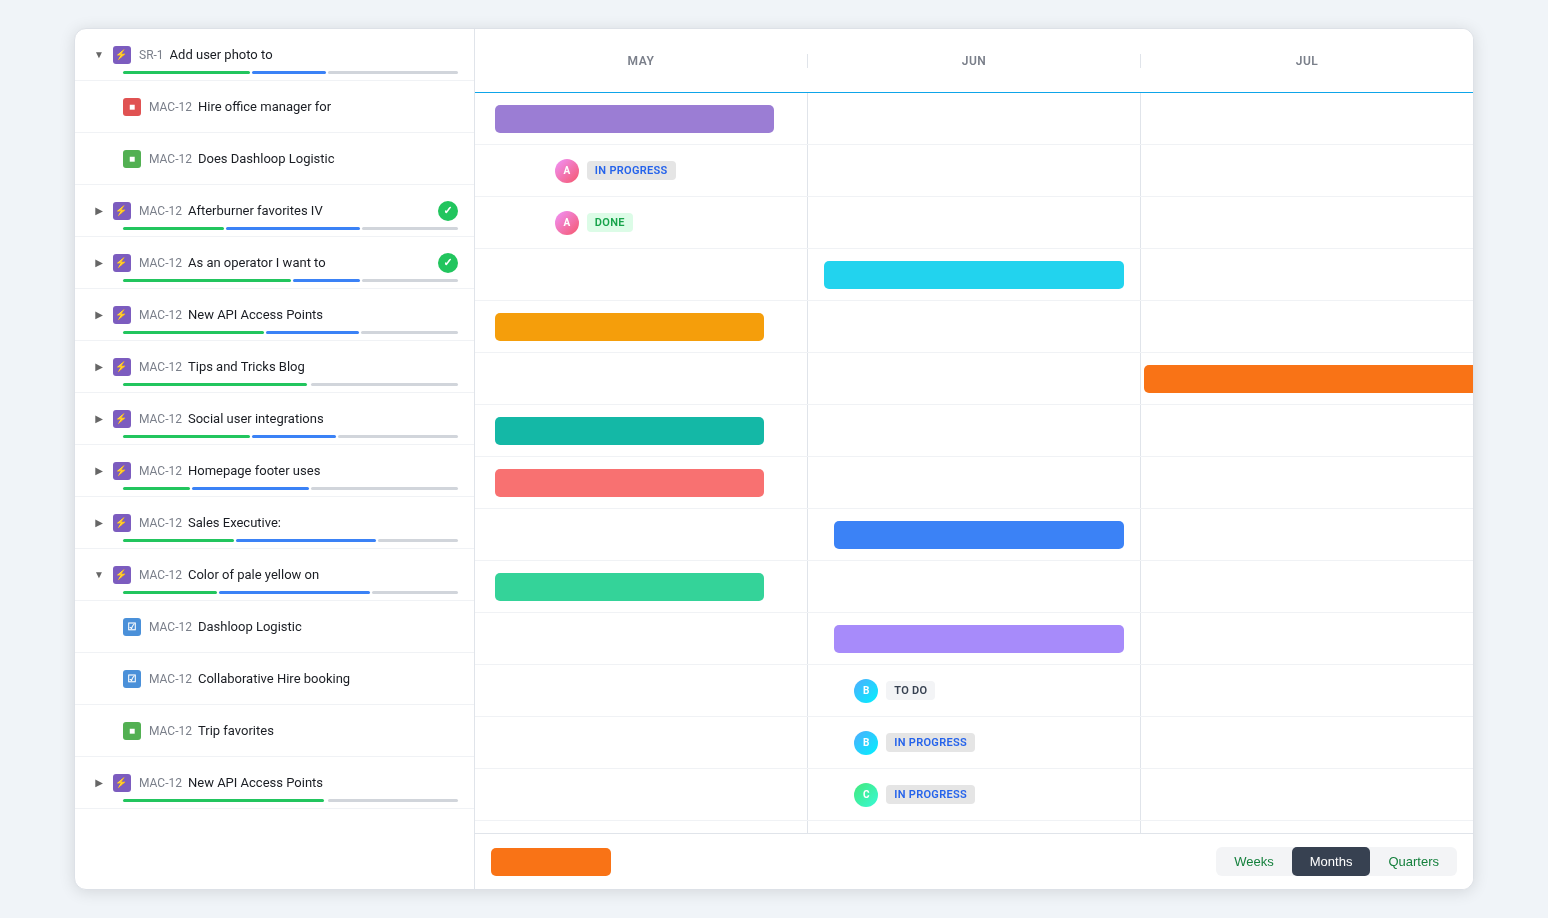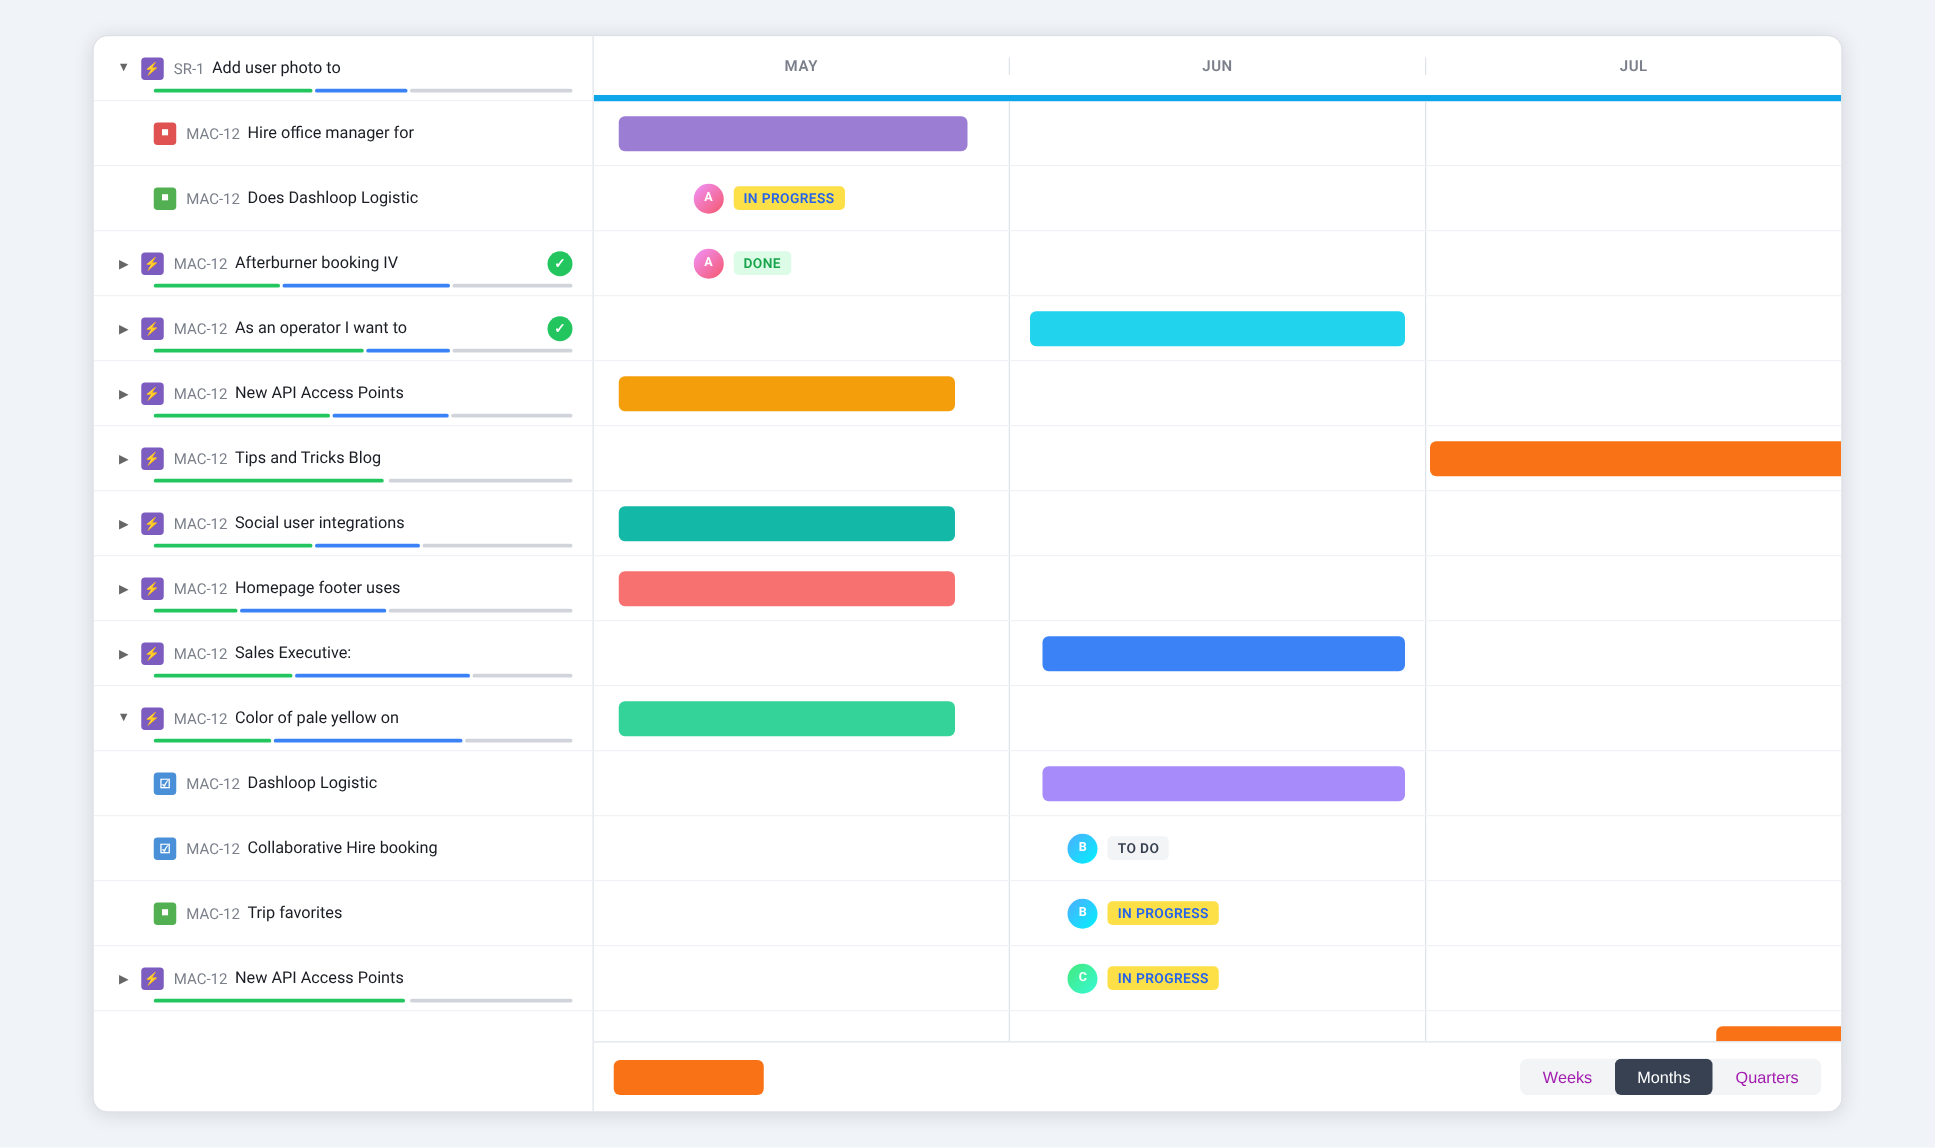--- a/index.html
+++ b/index.html
@@ -149,24 +149,24 @@
     }
 
     
     .right-panel {
       flex: 1;
       display: flex;
       flex-direction: column;
       overflow: hidden;
     }
     .timeline-header {
-      height: 52px;
-      display: flex;
-      align-items: center;
-      border-bottom: 5px solid #0ea5e9;
+      height: 64px;
+      display: flex;
+      align-items: center;
+      border-bottom: 1px solid #0ea5e9;
       background: #fff;
     }
     .month-col {
       flex: 1;
       text-align: center;
       font-size: 12px;
       font-weight: 600;
       color: #7a7f8a;
       letter-spacing: 0.5px;
       text-transform: uppercase;
@@ -248,21 +248,21 @@
       color: white; font-size: 10px; font-weight: bold;
     }
     .status-badge {
       padding: 3px 8px;
       border-radius: 4px;
       font-size: 11px;
       font-weight: 600;
       letter-spacing: 0.3px;
     }
     .badge-inprogress {
-      background: #fde047;
+      background: #e5e5e5;
       color: #2563eb;
     }
     .badge-done {
       background: #dcfce7;
       color: #16a34a;
     }
     .badge-todo {
       background: #f3f4f6;
       color: #374151;
     }
@@ -271,21 +271,21 @@
       align-items: center;
       background: #f3f4f6;
       border-radius: 6px;
       overflow: hidden;
       margin-left: auto;
     }
     .view-tab {
       padding: 7px 18px;
       font-size: 13px;
       font-weight: 500;
-      color: #a21caf;
+      color: #15803d;
       cursor: pointer;
       border: none;
       background: transparent;
     }
     .view-tab.active {
       background: #374151;
       color: #fff;
       border-radius: 5px;
       text-align: right;
     }
@@ -320,21 +320,21 @@
         <div class="row child">
           <span class="epic-icon green">■</span>
           <span class="task-id">MAC-12</span>
           <span class="task-name">Does Dashloop Logistic</span>
         </div>
 
         <div class="row">
           <span class="chevron collapsed"></span>
           <span class="epic-icon purple">⚡</span>
           <span class="task-id">MAC-12</span>
-          <span class="task-name">Afterburner booking IV</span>
+          <span class="task-name">Afterburner favorites IV</span>
           <div class="check-icon"></div>
           <div class="progress-bars">
             <div class="pb-green" style="width:30%"></div>
             <div class="pb-blue" style="width:40%"></div>
             <div class="pb-gray"></div>
           </div>
         </div>
 
         <div class="row">
           <span class="chevron collapsed"></span>

